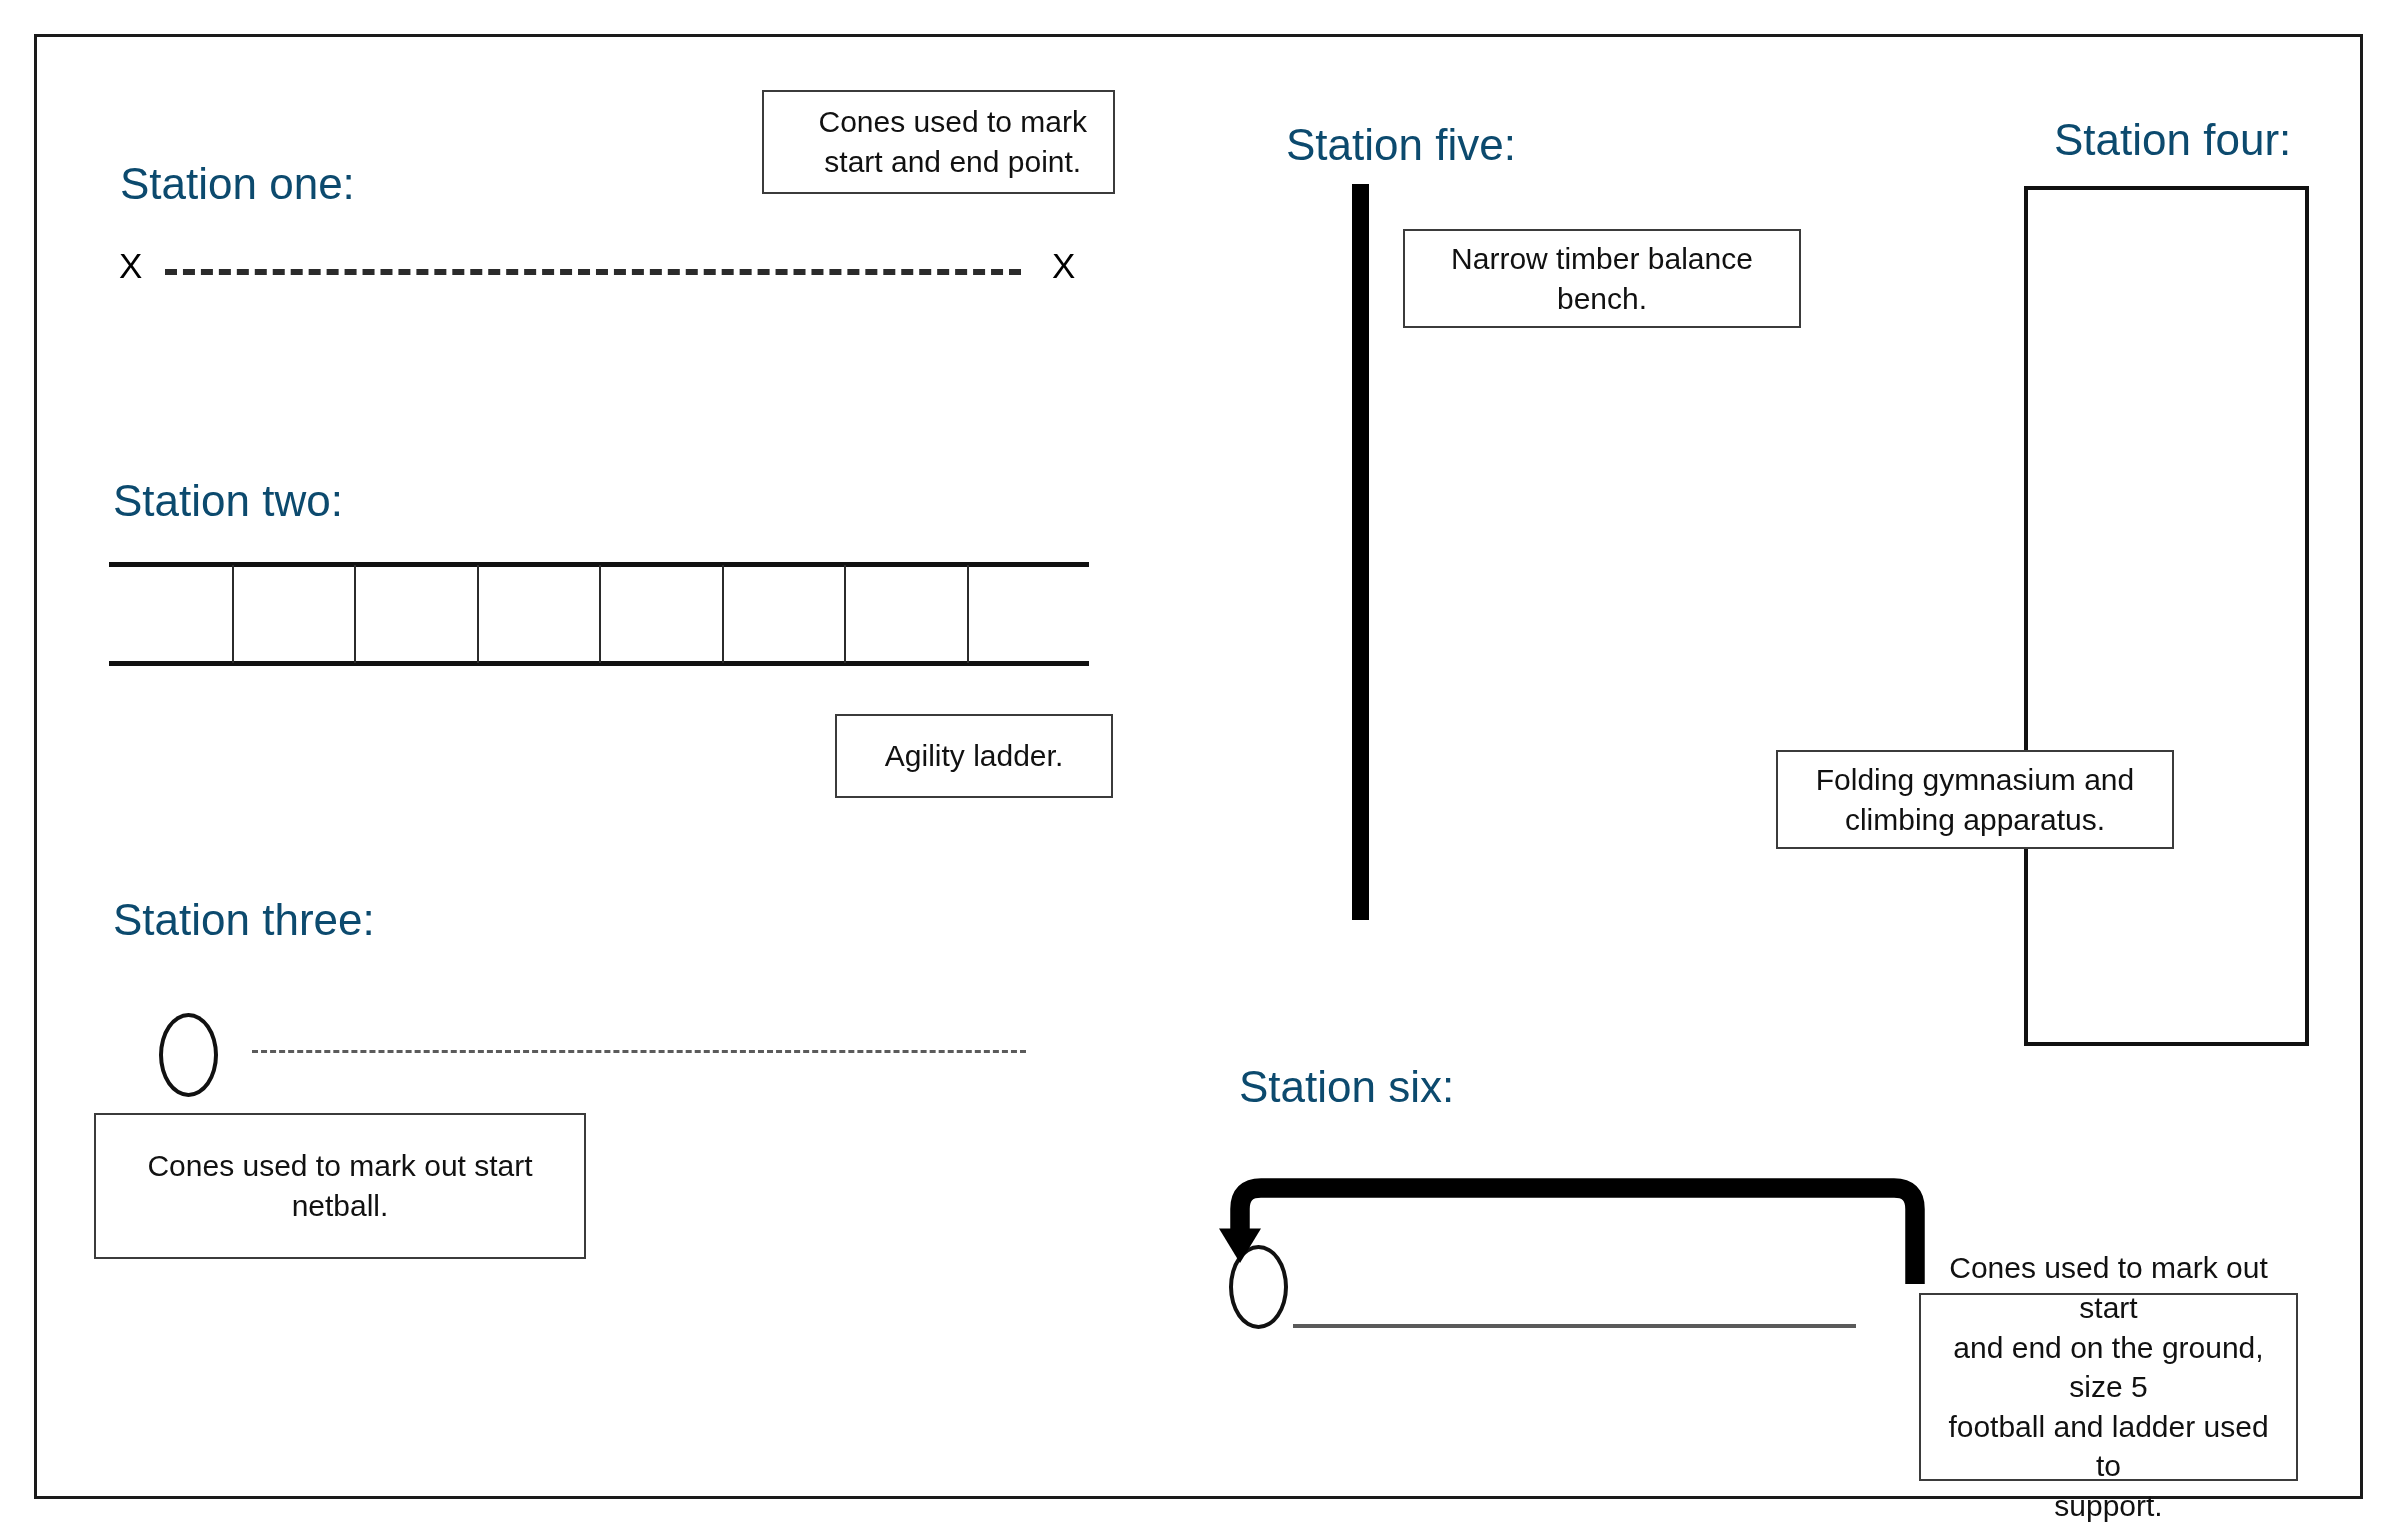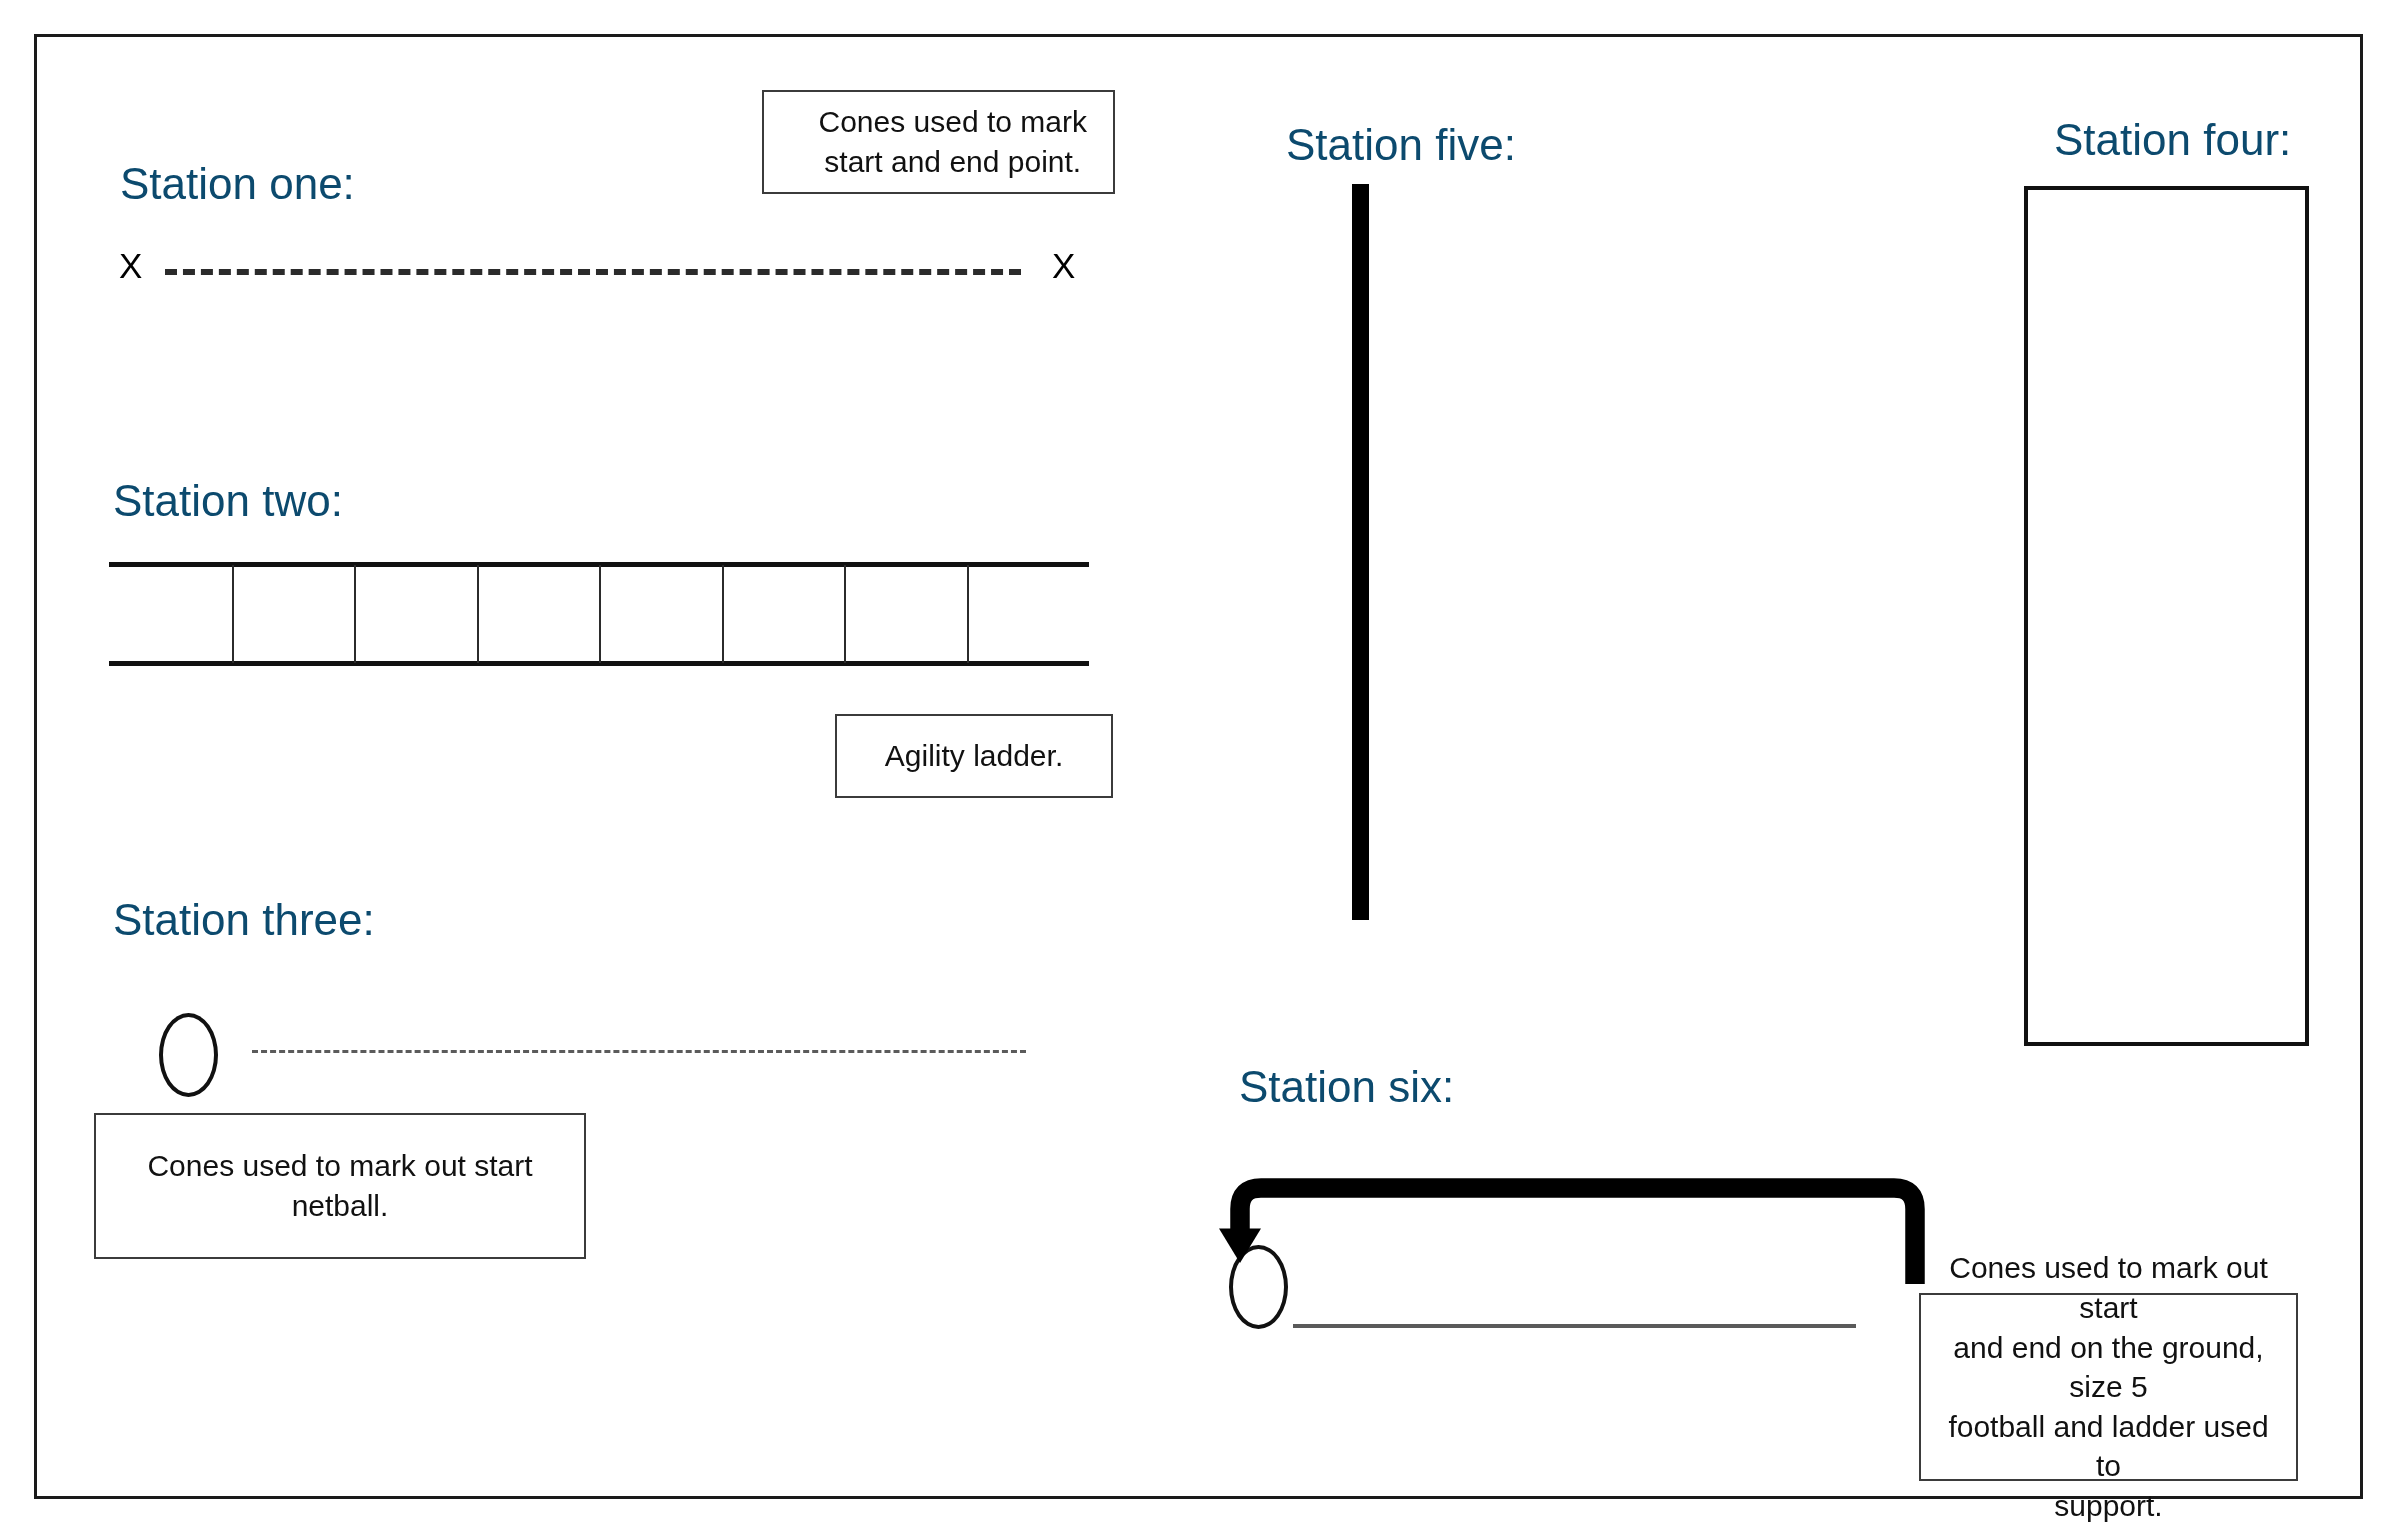--- a/index.html
+++ b/index.html
@@ -211,25 +211,37 @@
     <div>
       <span>Cones used to mark out start</span>
       <span>netball.</span>
     </div>
   </div>
 
   <div class="station-label" style="left:1286px; top:119px;">Station five:</div>
 
   <div id="bench-bar"></div>
 
+  <div class="callout" style="left:1403px; top:229px; width:398px; height:99px;">
+    <div>
+      <span>Narrow timber balance</span>
+      <span>bench.</span>
+    </div>
+  </div>
 
   <div class="station-label" style="left:2054px; top:114px;">Station four:</div>
 
   <div id="apparatus-rect"></div>
 
+  <div class="callout" style="left:1776px; top:750px; width:398px; height:99px;">
+    <div>
+      <span>Folding gymnasium and</span>
+      <span>climbing apparatus.</span>
+    </div>
+  </div>
 
   <div class="station-label" style="left:1239px; top:1061px;">Station six:</div>
 
   <svg id="s6-arrow" viewBox="0 0 960 160">
     <path d="M 930 160 L 930 60 Q 930 32 902 32 L 58 32 Q 30 32 30 60 L 30 88" fill="none" stroke="#000000" stroke-width="26" stroke-linecap="butt"></path>
     <polygon points="30,132 2,86 58,86" fill="#000000"></polygon>
   </svg>
 
   <div id="s6-oval"></div>
   <div id="s6-ground-line"></div>

